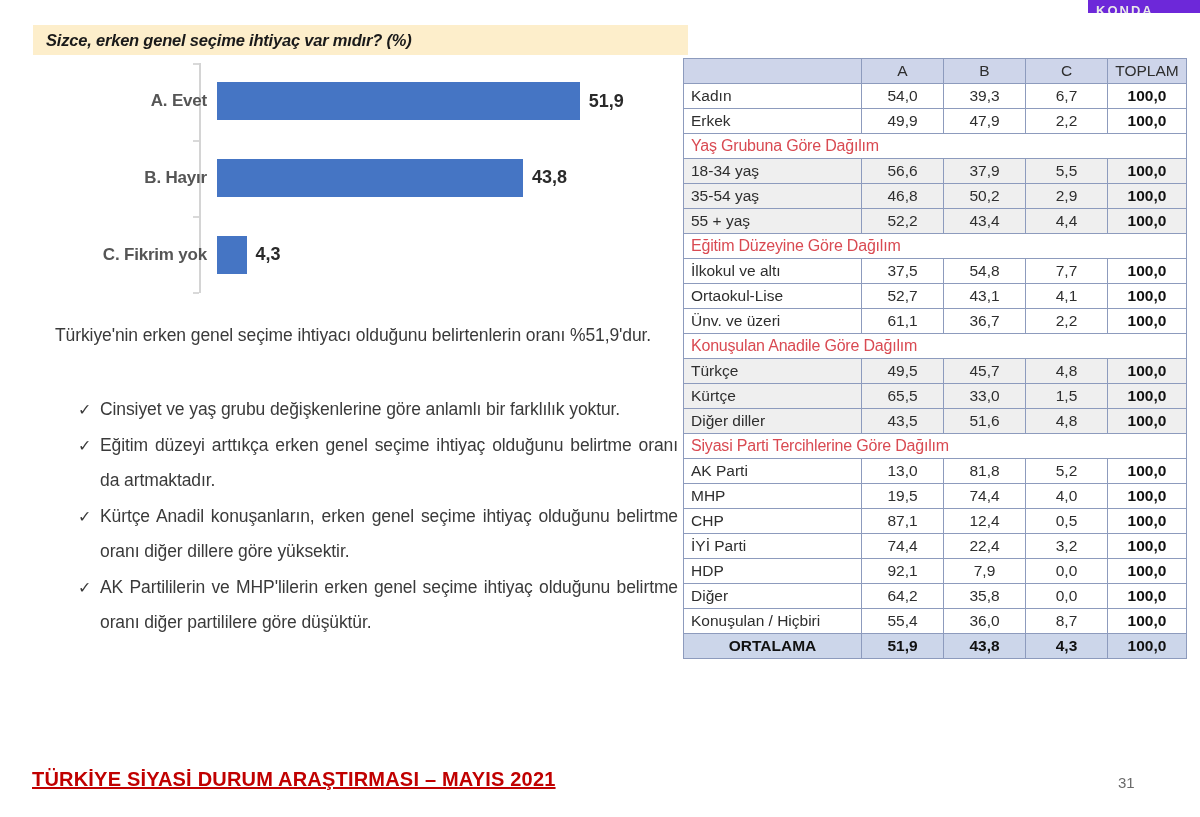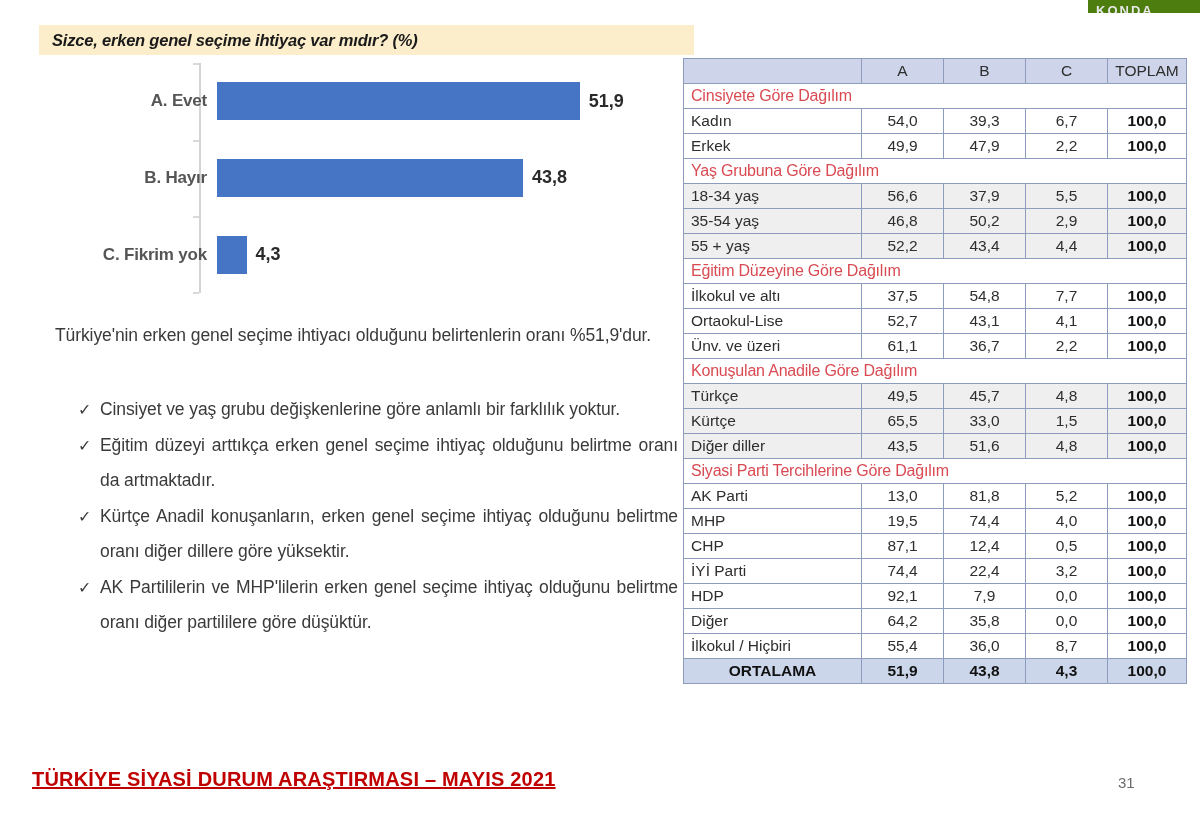--- a/index.html
+++ b/index.html
@@ -16,21 +16,21 @@
     overflow: hidden;
   }
 
   
   .top-logo-bar {
     position: absolute;
     top: 0;
     left: 1088px;
     width: 112px;
     height: 13px;
-    background: #4d7c0f;
+    background: #6d28d9;
     overflow: hidden;
   }
   .top-logo-bar .logo-text {
     position: absolute;
     left: 8px;
     top: 3px;
     font-size: 13px;
     font-weight: bold;
     letter-spacing: 2px;
     color: #e9e9e9;
@@ -41,21 +41,21 @@
   .left-col {
     position: absolute;
     left: 0;
     top: 0;
     width: 690px;
     height: 760px;
   }
 
   .question-band {
     position: absolute;
-    left: 39px;
+    left: 33px;
     top: 25px;
     width: 655px;
     height: 30px;
     background: #fdeecb;
     display: flex;
     align-items: center;
     box-sizing: border-box;
     padding-left: 13px;
   }
   .question-band .q-text {
@@ -352,23 +352,20 @@
     <thead>
       <tr>
         <th class="blank-head"></th>
         <th>A</th>
         <th>B</th>
         <th>C</th>
         <th>TOPLAM</th>
       </tr>
     </thead>
     <tbody id="table-body">
-        <tr class="section-row">
-          <td class="section-label" colspan="5">Cinsiyete Göre Dağılım</td>
-        </tr>
         <tr class="data-row plain">
           <td class="label">Kadın</td>
           <td class="num">54,0</td>
           <td class="num">39,3</td>
           <td class="num">6,7</td>
           <td class="total">100,0</td>
         </tr>
         <tr class="data-row plain">
           <td class="label">Erkek</td>
           <td class="num">49,9</td>
@@ -487,21 +484,21 @@
           <td class="total">100,0</td>
         </tr>
         <tr class="data-row plain">
           <td class="label">Diğer</td>
           <td class="num">64,2</td>
           <td class="num">35,8</td>
           <td class="num">0,0</td>
           <td class="total">100,0</td>
         </tr>
         <tr class="data-row plain">
-          <td class="label">İlkokul / Hiçbiri</td>
+          <td class="label">Konuşulan / Hiçbiri</td>
           <td class="num">55,4</td>
           <td class="num">36,0</td>
           <td class="num">8,7</td>
           <td class="total">100,0</td>
         </tr>
         <tr class="avg-row">
           <td class="label">ORTALAMA</td>
           <td class="num">51,9</td>
           <td class="num">43,8</td>
           <td class="num">4,3</td>

